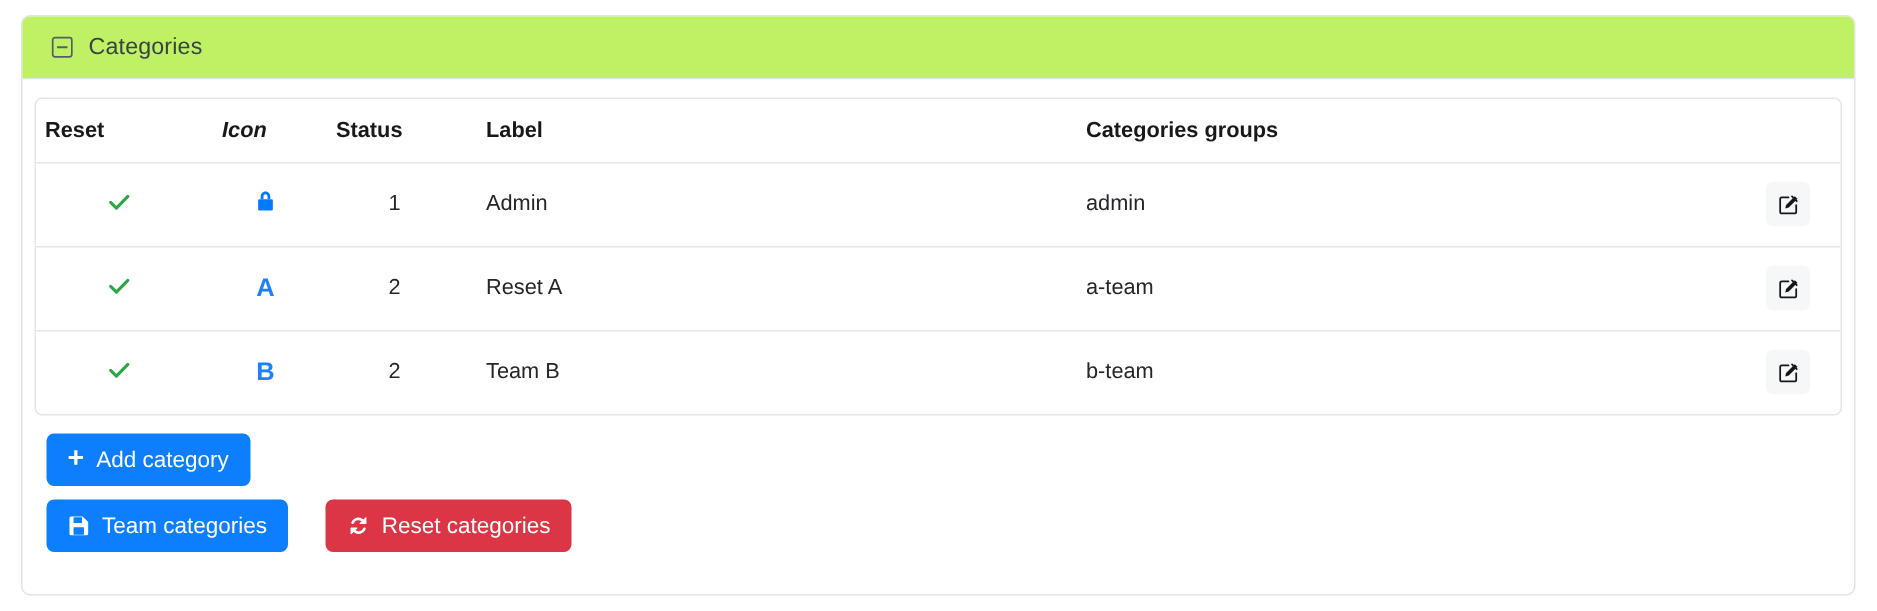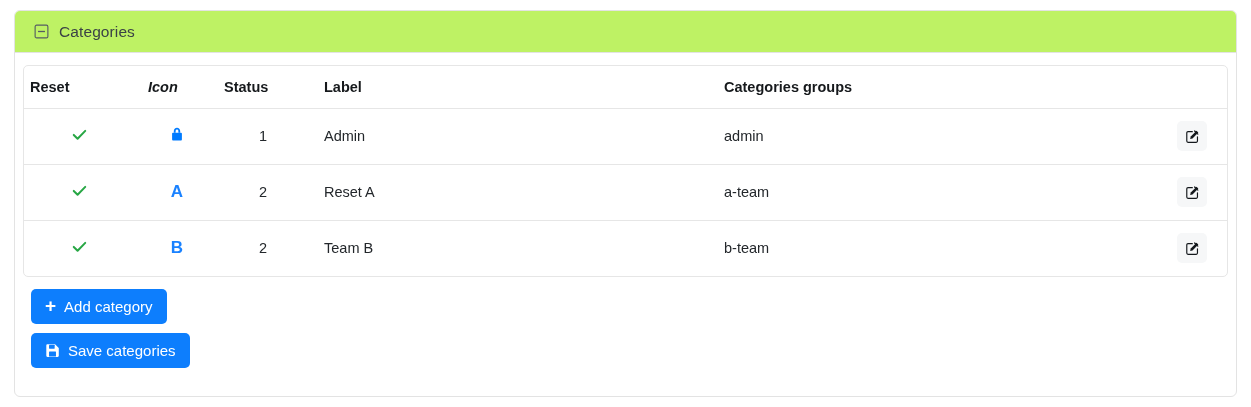--- a/index.html
+++ b/index.html
@@ -291,20 +291,29 @@
 
       <div class="btn-row-2">
         <button class="btn btn-primary">
           <span>
             <svg width="15" height="15" viewBox="0 0 16 16" fill="currentColor">
               <path d="M1.4 2.6c0-.66.54-1.2 1.2-1.2h8.1l4 4v8.2c0 .66-.54 1.2-1.2 1.2H2.6c-.66 0-1.2-.54-1.2-1.2V2.6z"></path>
               <rect x="4.3" y="1.9" width="6" height="4.1" rx=".4" fill="#0d7efd"></rect>
               <rect x="4.3" y="9.1" width="7.4" height="5.3" rx=".4" fill="#0d7efd"></rect>
             </svg>
           </span>
-          <span>Save categories</span>
+          <span>Team categories</span>
         </button>
 
+        <button class="btn btn-danger">
+          <span>
+            <svg width="16" height="15" viewBox="0 0 16 16" fill="currentColor">
+              <path d="M11.5 3.6A5.3 5.3 0 0 0 2.9 5.6a.95.95 0 0 0 1.78.64 3.4 3.4 0 0 1 5.4-1.33l-1.2 1.2a.42.42 0 0 0 .3.72h4.05a.42.42 0 0 0 .42-.42V2.36a.42.42 0 0 0-.72-.3l-1.43 1.54z"></path>
+              <path d="M4.5 12.4a5.3 5.3 0 0 0 8.6-2a.95.95 0 0 0-1.78-.64 3.4 3.4 0 0 1-5.4 1.33l1.2-1.2a.42.42 0 0 0-.3-.72H2.77a.42.42 0 0 0-.42.42v4.05a.42.42 0 0 0 .72.3L4.5 12.4z"></path>
+            </svg>
+          </span>
+          <span>Reset categories</span>
+        </button>
       </div>
 
     </div>
   </div>
 </div>
 
 </body></html>

